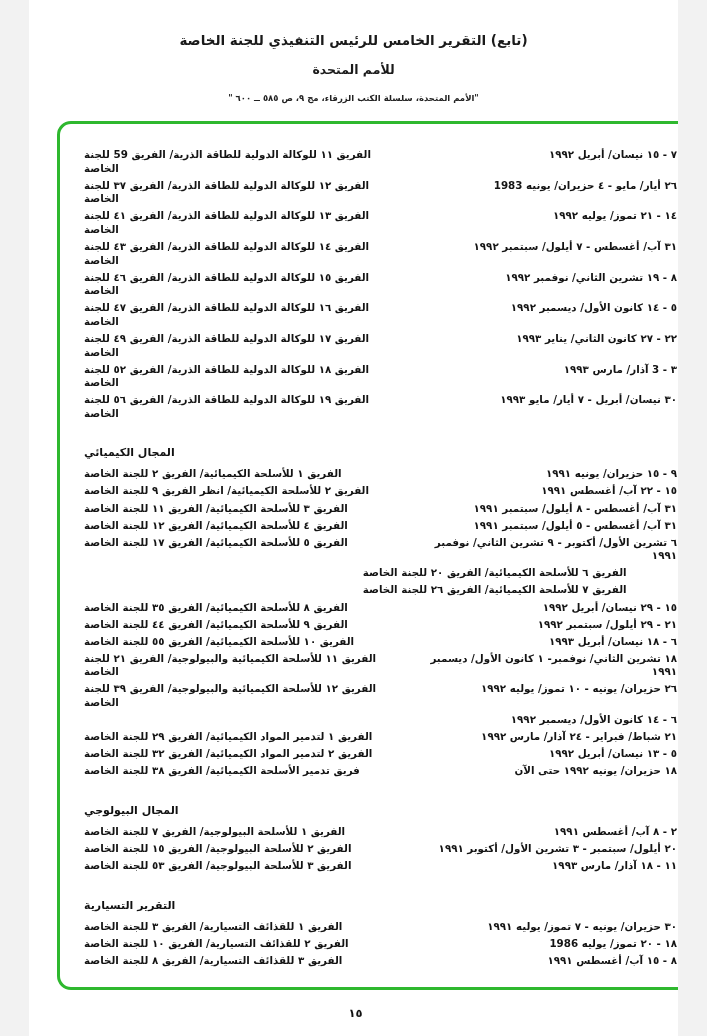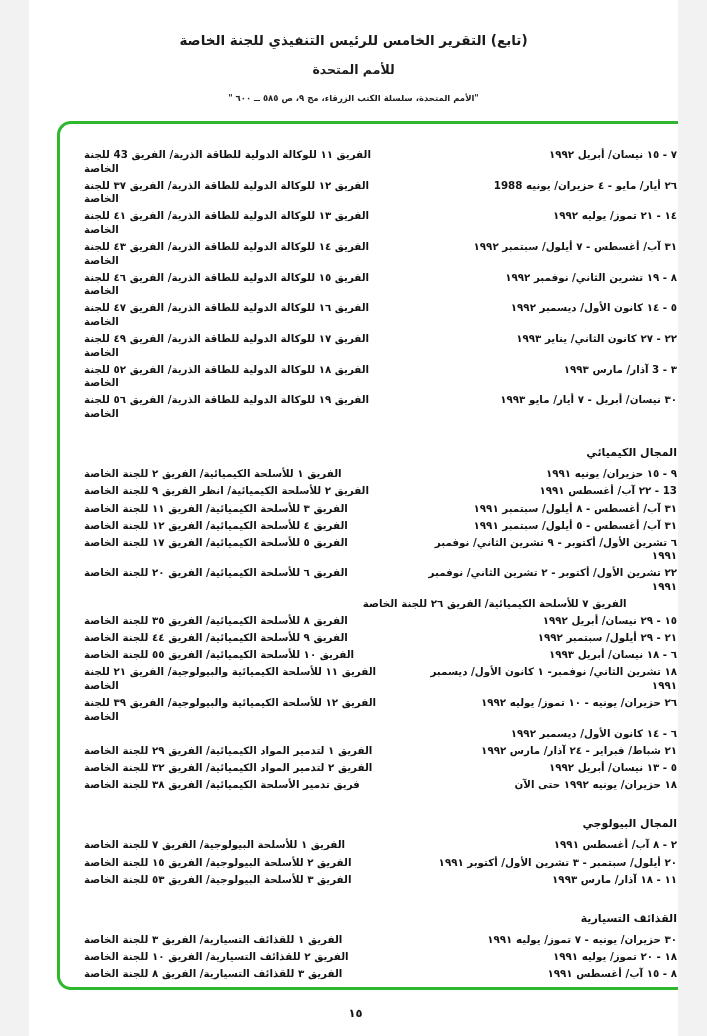--- a/index.html
+++ b/index.html
@@ -45,21 +45,21 @@
     border-radius: 14px;
     padding: 24px 28px 10px 24px;
     overflow: hidden;
   }
   .section { margin-bottom: 26px; }
   .section-title {
     font-size: 11px;
     font-weight: bold;
     color: #111;
     margin-bottom: 8px;
-    text-align: right;
+    text-align: left;
   }
   .row {
     display: flex;
     flex-direction: row;
     justify-content: space-between;
     align-items: flex-start;
     margin-bottom: 3.5px;
   }
   .date {
     width: 45%;
@@ -100,24 +100,24 @@
     <div class="source-note">"الأمم المتحدة، سلسلة الكتب الزرقاء، مج ٩، ص ٥٨٥ ــ ٦٠٠ "</div>
   </div>
 
   <div class="green-box">
     <div>
   <div class="section">
 
     <div>
             <div class="row">
               <div class="date">٧ - ١٥ نيسان/ أبريل ١٩٩٢</div>
-              <div class="team">الفريق ١١ للوكالة الدولية للطاقة الذرية/ الفريق 43 للجنة الخاصة</div>
-            </div>
-            <div class="row">
-              <div class="date">٢٦ أيار/ مايو - ٤ حزيران/ يونيه 1988</div>
+              <div class="team">الفريق ١١ للوكالة الدولية للطاقة الذرية/ الفريق 59 للجنة الخاصة</div>
+            </div>
+            <div class="row">
+              <div class="date">٢٦ أيار/ مايو - ٤ حزيران/ يونيه 1983</div>
               <div class="team">الفريق ١٢ للوكالة الدولية للطاقة الذرية/ الفريق ٣٧ للجنة الخاصة</div>
             </div>
             <div class="row">
               <div class="date">١٤ - ٢١ تموز/ يوليه ١٩٩٢</div>
               <div class="team">الفريق ١٣ للوكالة الدولية للطاقة الذرية/ الفريق ٤١ للجنة الخاصة</div>
             </div>
             <div class="row">
               <div class="date">٣١ آب/ أغسطس - ٧ أيلول/ سبتمبر ١٩٩٢</div>
               <div class="team">الفريق ١٤ للوكالة الدولية للطاقة الذرية/ الفريق ٤٣ للجنة الخاصة</div>
             </div>
@@ -145,37 +145,36 @@
   </div>
 
   <div class="section">
     <div class="section-title">المجال الكيميائي</div>
     <div>
             <div class="row">
               <div class="date">٩ - ١٥ حزيران/ يونيه ١٩٩١</div>
               <div class="team">الفريق ١ للأسلحة الكيميائية/ الفريق ٢ للجنة الخاصة</div>
             </div>
             <div class="row">
-              <div class="date">13 - ٢٢ آب/ أغسطس ١٩٩١</div>
+              <div class="date">١٥ - ٢٢ آب/ أغسطس ١٩٩١</div>
               <div class="team">الفريق ٢ للأسلحة الكيميائية/ انظر الفريق ٩ للجنة الخاصة</div>
             </div>
             <div class="row">
               <div class="date">٣١ آب/ أغسطس - ٨ أيلول/ سبتمبر ١٩٩١</div>
               <div class="team">الفريق ٣ للأسلحة الكيميائية/ الفريق ١١ للجنة الخاصة</div>
             </div>
             <div class="row">
               <div class="date">٣١ آب/ أغسطس - ٥ أيلول/ سبتمبر ١٩٩١</div>
               <div class="team">الفريق ٤ للأسلحة الكيميائية/ الفريق ١٢ للجنة الخاصة</div>
             </div>
             <div class="row">
               <div class="date">٦ تشرين الأول/ أكتوبر - ٩ تشرين الثاني/ نوفمبر ١٩٩١</div>
               <div class="team">الفريق ٥ للأسلحة الكيميائية/ الفريق ١٧ للجنة الخاصة</div>
             </div>
             <div class="row">
-              <div class="date">٢٢ تشرين الأول/ أكتوبر - ٢ تشرين الثاني/ نوفمبر ١٩٩١</div>
               <div class="team">الفريق ٦ للأسلحة الكيميائية/ الفريق ٢٠ للجنة الخاصة</div>
             </div>
             <div class="row">
               <div class="team">الفريق ٧ للأسلحة الكيميائية/ الفريق ٢٦ للجنة الخاصة</div>
             </div>
             <div class="row">
               <div class="date">١٥ - ٢٩ نيسان/ أبريل ١٩٩٢</div>
               <div class="team">الفريق ٨ للأسلحة الكيميائية/ الفريق ٣٥ للجنة الخاصة</div>
             </div>
             <div class="row">
@@ -224,28 +223,28 @@
               <div class="team">الفريق ٢ للأسلحة البيولوجية/ الفريق ١٥ للجنة الخاصة</div>
             </div>
             <div class="row">
               <div class="date">١١ - ١٨ آذار/ مارس ١٩٩٣</div>
               <div class="team">الفريق ٣ للأسلحة البيولوجية/ الفريق ٥٣ للجنة الخاصة</div>
             </div>
           </div>
   </div>
 
   <div class="section">
-    <div class="section-title">القذائف التسيارية</div>
+    <div class="section-title">التقرير التسيارية</div>
     <div>
             <div class="row">
               <div class="date">٣٠ حزيران/ يونيه - ٧ تموز/ يوليه ١٩٩١</div>
               <div class="team">الفريق ١ للقذائف التسيارية/ الفريق ٣ للجنة الخاصة</div>
             </div>
             <div class="row">
-              <div class="date">١٨ - ٢٠ تموز/ يوليه ١٩٩١</div>
+              <div class="date">١٨ - ٢٠ تموز/ يوليه 1986</div>
               <div class="team">الفريق ٢ للقذائف التسيارية/ الفريق ١٠ للجنة الخاصة</div>
             </div>
             <div class="row">
               <div class="date">٨ - ١٥ آب/ أغسطس ١٩٩١</div>
               <div class="team">الفريق ٣ للقذائف التسيارية/ الفريق ٨ للجنة الخاصة</div>
             </div>
           </div>
   </div>
 </div>
   </div>

